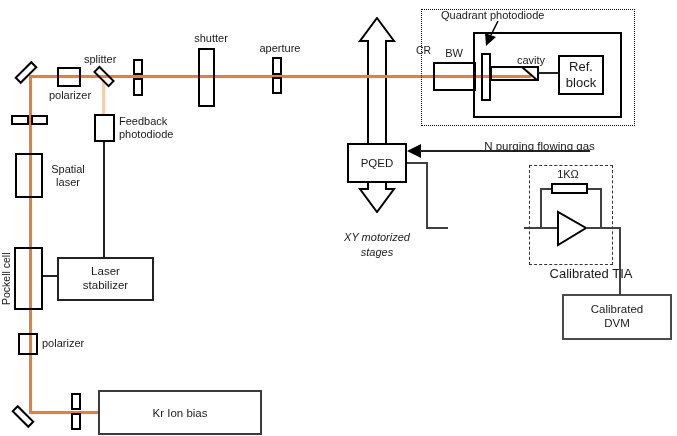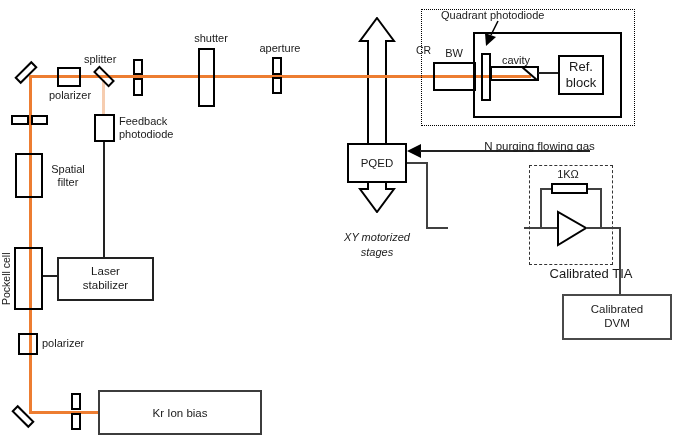--- a/index.html
+++ b/index.html
@@ -52,21 +52,21 @@
   <div class="lbl ctr" style="left:185px; top:32px; width:52px;">shutter</div>
 
   <div class="optic" style="left:272px; top:57px; width:10px; height:18px;"></div>
   <div class="optic" style="left:272px; top:77px; width:10px; height:17px;"></div>
   <div class="lbl ctr" style="left:250px; top:42px; width:60px;">aperture</div>
 
   <div class="optic" style="left:11px; top:115px; width:18px; height:10px;"></div>
   <div class="optic" style="left:31px; top:115px; width:17px; height:10px;"></div>
 
   <div class="optic" style="left:15px; top:153px; width:28px; height:45px;"></div>
-  <div class="lbl ctr" style="left:45px; top:163px; width:46px;">Spatial filter</div>
+  <div class="lbl ctr" style="left:45px; top:163px; width:46px;">Spatial laser</div>
 
   <div class="optic" style="left:94px; top:114px; width:21px; height:28px;"></div>
   <div class="lbl" style="left:119px; top:115px; width:64px;">Feedback photodiode</div>
   <div class="kwire" style="left:103px; top:142px; width:2px; height:115px;"></div>
 
   <div class="optic" style="left:14px; top:247px; width:29px; height:63px;"></div>
   <div class="lbl" style="left:0px; top:246px; width:13px; height:66px; writing-mode:vertical-rl; transform:rotate(180deg); text-align:center; font-size:10.5px;">Pockell cell</div>
 
   <div class="kwire" style="left:43px; top:275px; width:14px; height:2px;"></div>
   <div class="ebox" style="left:57px; top:257px; width:97px; height:44px; border-color:#222;">
@@ -129,20 +129,20 @@
   <div class="lbl" style="left:441px; top:9px; width:140px;">Quadrant photodiode</div>
   <svg class="abs" style="left:481px; top:20px;" width="20" height="28">
     <line x1="17" y1="1" x2="10" y2="15" stroke="#000" stroke-width="1.5"></line>
     <polygon points="5,26 4,13 15,17" fill="#000"></polygon>
   </svg>
 
   <div class="optic" style="left:490px; top:66px; width:49px; height:15px;"></div>
   <svg class="abs" style="left:490px; top:66px;" width="49" height="15">
     <line x1="32" y1="1" x2="47" y2="14" stroke="#000" stroke-width="2"></line>
   </svg>
-  <div class="lbl ctr" style="left:493px; top:54px; width:46px;">cavity</div>
+  <div class="lbl ctr" style="left:508px; top:54px; width:46px;">cavity</div>
   <div class="kwire" style="left:538px; top:72px; width:20px; height:2px;"></div>
 
   <div class="ebox" style="left:558px; top:55px; width:46px; height:40px; border-color:#000;">
     <div class="ctr" style="width:34px; font-size:13px; line-height:1.2;">Ref. block</div>
   </div>
 
 </div>
 
 </body></html>

